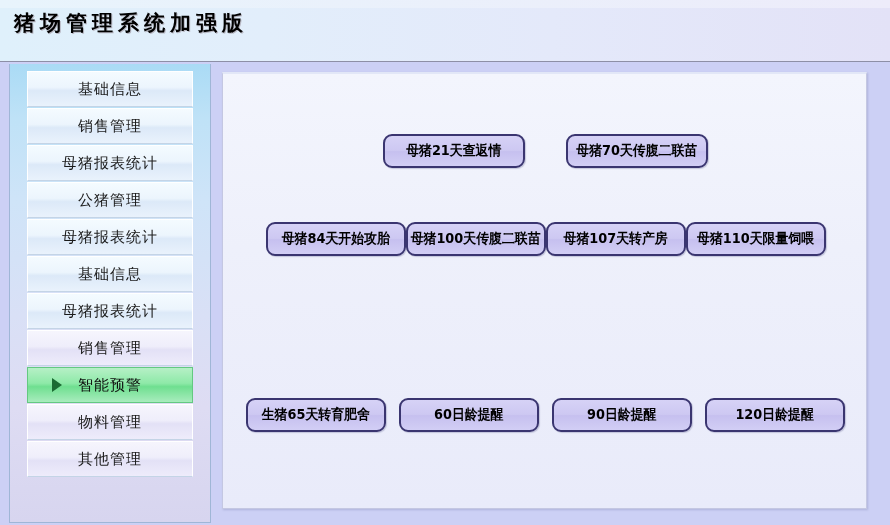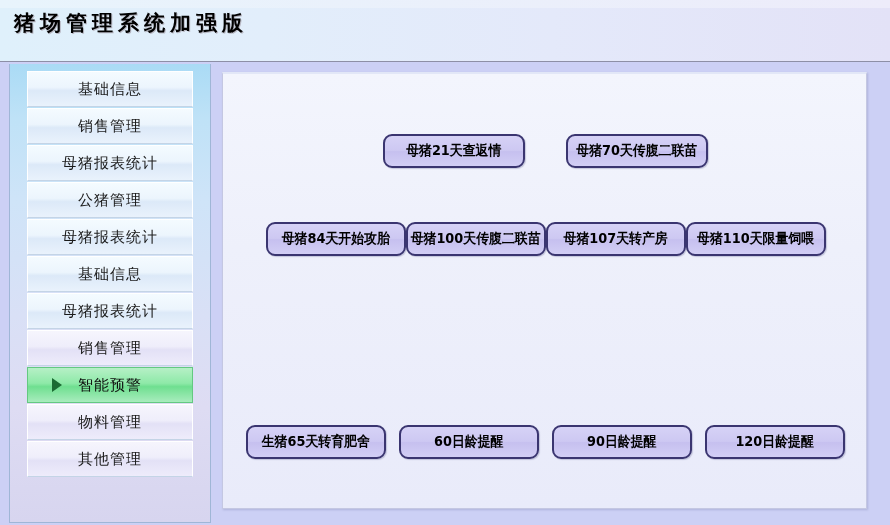--- a/index.html
+++ b/index.html
@@ -161,21 +161,21 @@
     letter-spacing: 0px;
     white-space: nowrap;
     cursor: default;
     box-shadow: 1px 1px 1px rgba(90,90,140,0.28);
     font-family: "DejaVu Sans", "Liberation Sans", sans-serif;
     text-align: right;
   }
   #row-0 .alert-btn { width: 142px; }
   #row-1 .alert-btn { width: 140px; }
   #row-2 .alert-btn { width: 140px; }
-  #row-3 .alert-btn { width: 140px; margin-top: 27px; }
+  #row-3 .alert-btn { width: 140px; }
   .alert-btn .btn-text {
     transform: scaleX(0.92);
     display: inline-block;
   }
 </style>
 </head>
 <body>
 
 <div id="app-window">
 

